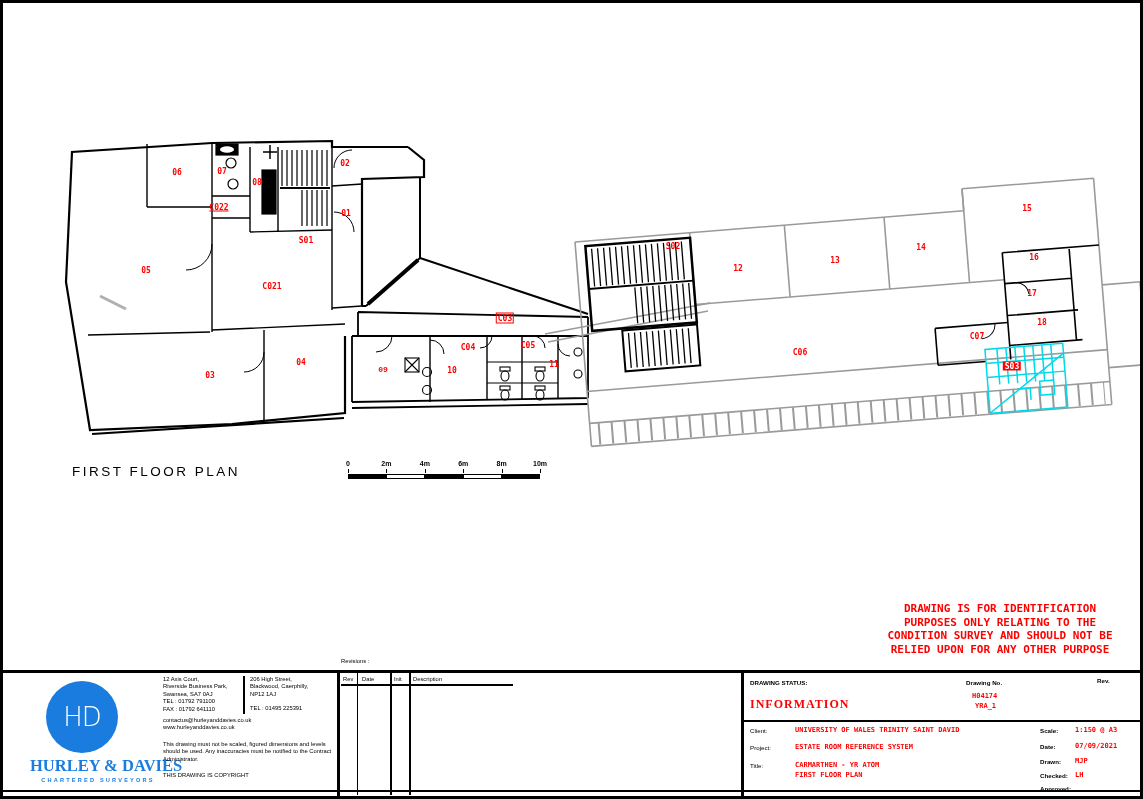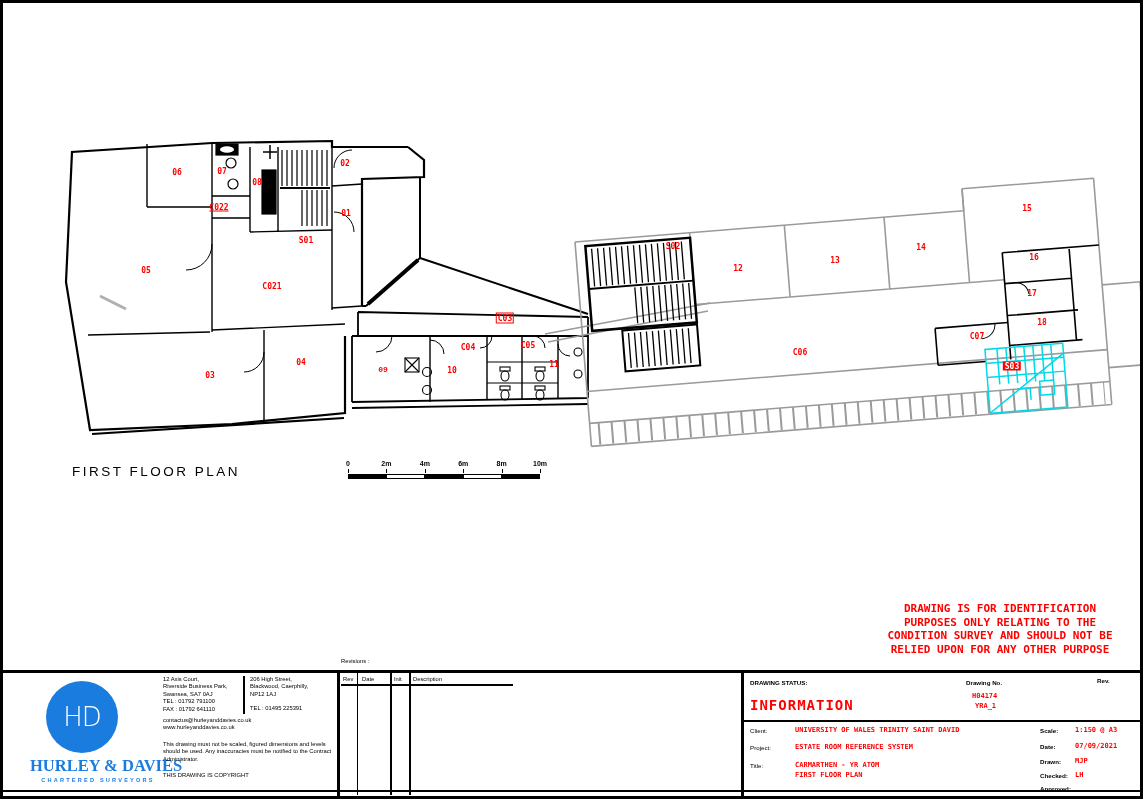--- a/index.html
+++ b/index.html
@@ -40,21 +40,21 @@
   .rv-b{left:390px;top:673px;width:2px;bottom:4px;}
   .rv-c{left:409px;top:673px;width:2px;bottom:4px;}
   .rv-u{left:341px;top:684px;width:172px;height:2px;}
   .tb-mid{left:744px;top:720px;width:397px;height:2px;}
   .addr-div{left:243px;top:676px;width:2px;height:38px;}
 
   .tb-text{position:absolute;z-index:12;white-space:nowrap;}
   .tiny{font-size:6.2px;color:#000;}
   .tiny5{font-size:5.8px;line-height:7.4px;color:#000;}
   .redval{font-family:"DejaVu Sans Mono",monospace;font-weight:bold;color:#f00;font-size:7px;}
-  .status-val{font-size:14px;letter-spacing:1px;}
+  .status-val{font-size:12px;letter-spacing:1px;font-family:Liberation Serif, serif;}
   .disclaimer{width:178px;white-space:normal;}
 
   
   .logo-circle{position:absolute;left:46px;top:681px;width:72px;height:72px;border-radius:50%;
     background:#1b7ce0;color:#fff;display:flex;align-items:center;justify-content:center;
     font-family:"DejaVu Sans",sans-serif;font-weight:100;font-size:26px;letter-spacing:-1px;z-index:12;}
   .firm-name{position:absolute;left:30px;top:756px;width:136px;text-align:center;color:#1b7ce0;
     font-family:"Liberation Serif",serif;font-weight:bold;font-size:16.5px;z-index:12;white-space:nowrap;}
   .firm-tagline{position:absolute;left:30px;top:777px;width:136px;text-align:center;color:#1b7ce0;
     font-weight:bold;font-size:5.6px;letter-spacing:2.2px;z-index:12;white-space:nowrap;}

